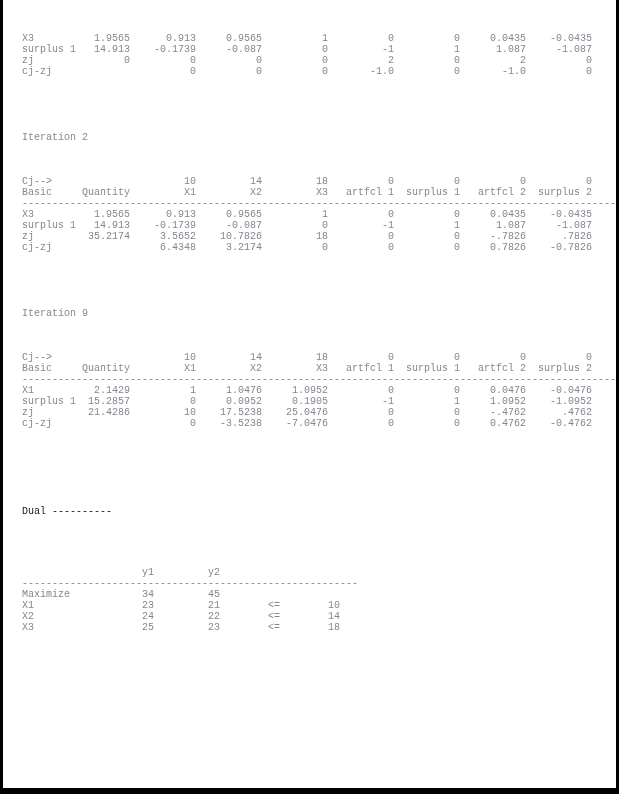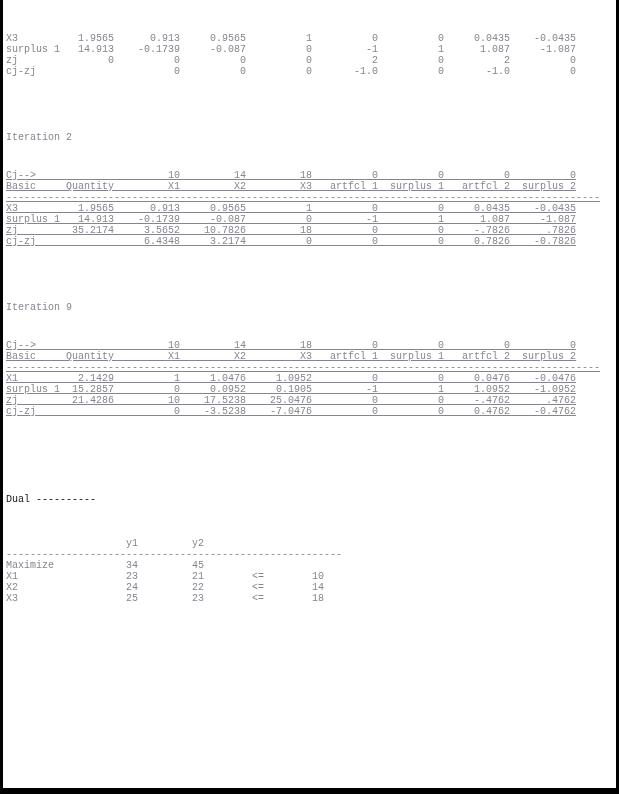--- a/index.html
+++ b/index.html
@@ -17,34 +17,34 @@
     border-right: 3px solid #000;
     box-sizing: border-box;
     pointer-events: none;
   }
   .bottom-bar {
     position: absolute; left: 0; top: 788px;
     width: 619px; height: 6px;
     background: #000;
   }
   .content {
-    position: absolute; left: 6px; top: 0;
+    position: absolute; left: 22px; top: 0;
     white-space: pre;
     font-size: 10px;
     line-height: 11px;
     color: #85858f;
   }
   .line { height: 11px; }
   .iter-title { height: 11px; margin-top: 22px; }
-  .iter-table { margin-top: 5px; text-decoration: underline; }
+  .iter-table { margin-top: 11px; }
   .dual-title {
     height: 11px; margin-top: 44px;
     color: #161616; font-weight: normal;
   }
-  #dual-table { margin-top: 11px; }
+  #dual-table { margin-top: 28px; }
 </style>
 </head>
 <body>
 
 <div class="frame"></div>
 <div class="bottom-bar"></div>
 
 <div class="content">
 
   <div id="tail-table"><div class="line">X3          1.9565      0.913     0.9565          1          0          0     0.0435    -0.0435</div><div class="line">surplus 1   14.913    -0.1739     -0.087          0         -1          1      1.087     -1.087</div><div class="line">zj               0          0          0          0          2          0          2          0</div><div class="line">cj-zj                       0          0          0       -1.0          0       -1.0          0</div></div>

